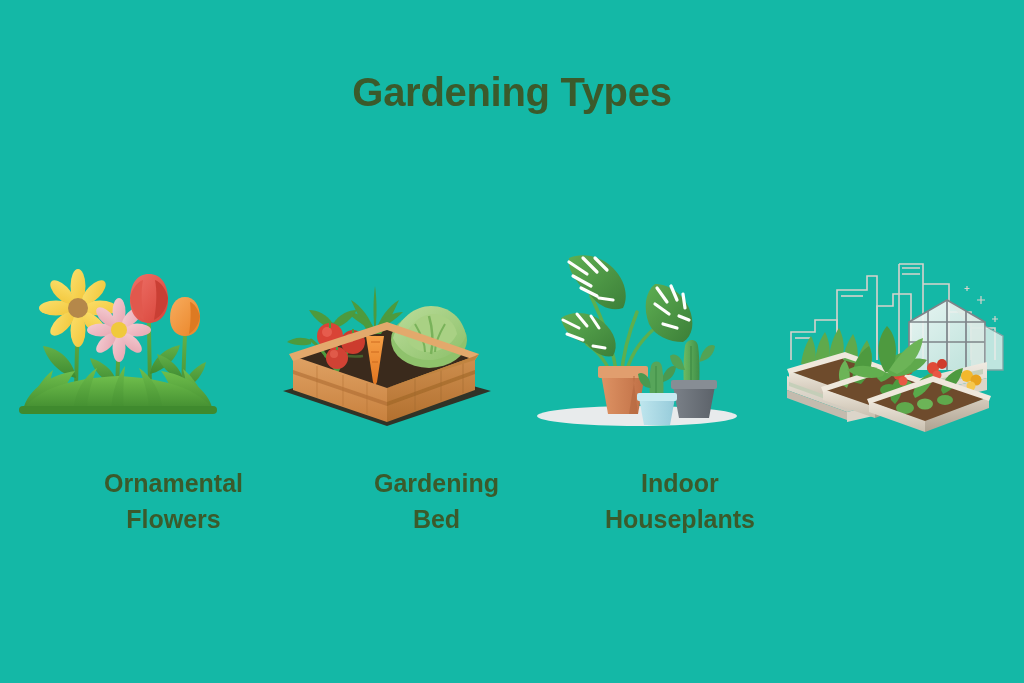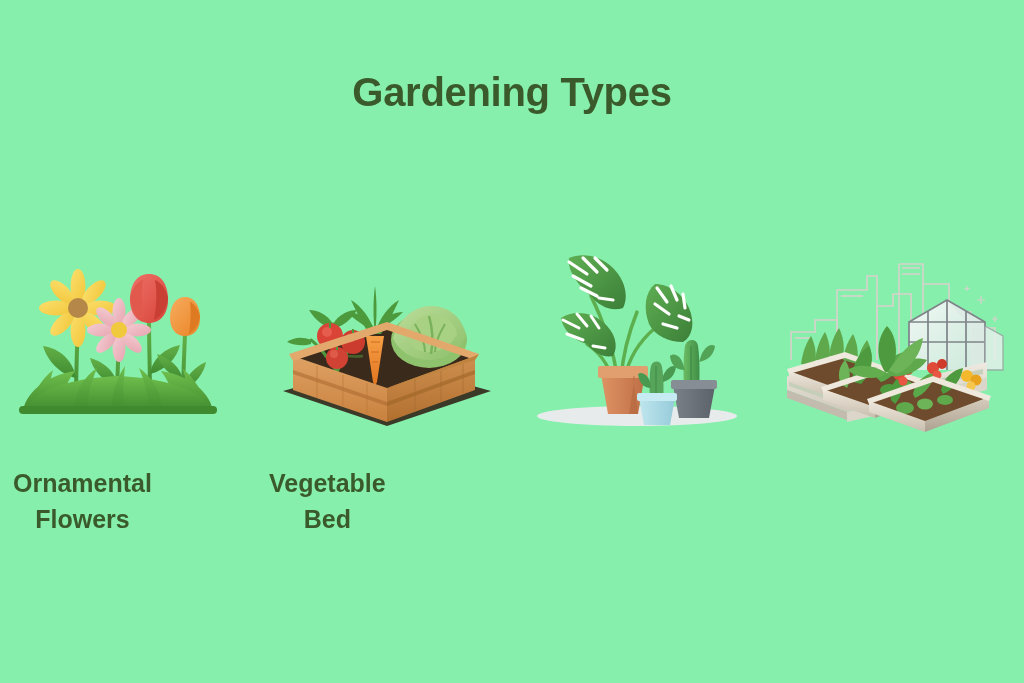--- a/index.html
+++ b/index.html
@@ -11,21 +11,21 @@
     height: 683px;
     background: #FEFEFC;
     font-family: "Liberation Sans", sans-serif;
     overflow: hidden;
     position: relative;
   }
   .page {
     width: 1024px;
     height: 683px;
     position: relative;
-    background: #86efac;
+    background: #14b8a6;
   }
   .page-title {
     position: absolute;
     top: 70px;
     left: 0;
     width: 1024px;
     text-align: center;
     font-size: 40px;
     font-weight: bold;
     color: #3B5A2B;
@@ -38,21 +38,21 @@
     width: 1024px;
     display: flex;
     flex-direction: row;
     align-items: flex-start;
     justify-content: space-around;
   }
   .card {
     width: 230px;
     display: flex;
     flex-direction: column;
-    align-items: flex-start;
+    align-items: flex-end;
   }
   .illus {
     width: 230px;
     height: 185px;
     display: block;
     position: relative;
   }
   .illus svg { display:block; width:100%; height:100%; }
   .card-label {
     margin-top: 30px;
@@ -259,21 +259,21 @@
             <path d="M146 129 L146 160"></path>
               <path d="M172 120 L172 151"></path>
               <path d="M194 112 L194 143"></path>
           </g>
 
           <path d="M24 106 L118 76 L206 106 L118 138Z" fill="none"></path>
           <path d="M20 104 L118 72 L210 104 L206 110 L118 80 L24 111Z" fill="#E3A96C"></path>
           <path d="M118 138 L206 106 L210 104 L206 110 Z" fill="#C08440"></path>
         </svg>
       </div>
-      <div class="card-label">Vegetable
+      <div class="card-label">Gardening
 Bed</div>
     </div>
 
     <div class="card">
       <div class="illus">
         <svg viewBox="0 0 230 185" xmlns="http://www.w3.org/2000/svg">
           <defs>
             <linearGradient id="monG" x1="0" y1="0" x2="1" y2="1">
               <stop offset="0" stop-color="#5EAE52"></stop>
                 <stop offset="1" stop-color="#3C7F38"></stop>
@@ -343,20 +343,22 @@
             <g stroke="#35823D" stroke-width="1.2" opacity="0.6">
                 <path d="M131 116 L131 158"></path>
               </g>
           </g>
           <g>
             <path d="M114 148 L150 148 L145 175 L119 175Z" fill="url(#blueG)"></path>
             <rect x="112" y="143" width="40" height="8" rx="2" fill="#C7EBF2"></rect>
           </g>
         </svg>
       </div>
+      <div class="card-label">Indoor
+Houseplants</div>
     </div>
 
     <div class="card">
       <div class="illus">
         <svg viewBox="0 0 230 185" xmlns="http://www.w3.org/2000/svg">
           <defs>
             <linearGradient id="plF" x1="0" y1="0" x2="0" y2="1">
               <stop offset="0" stop-color="#EDE6DA"></stop>
                 <stop offset="1" stop-color="#C9BFAF"></stop>
             </linearGradient>

